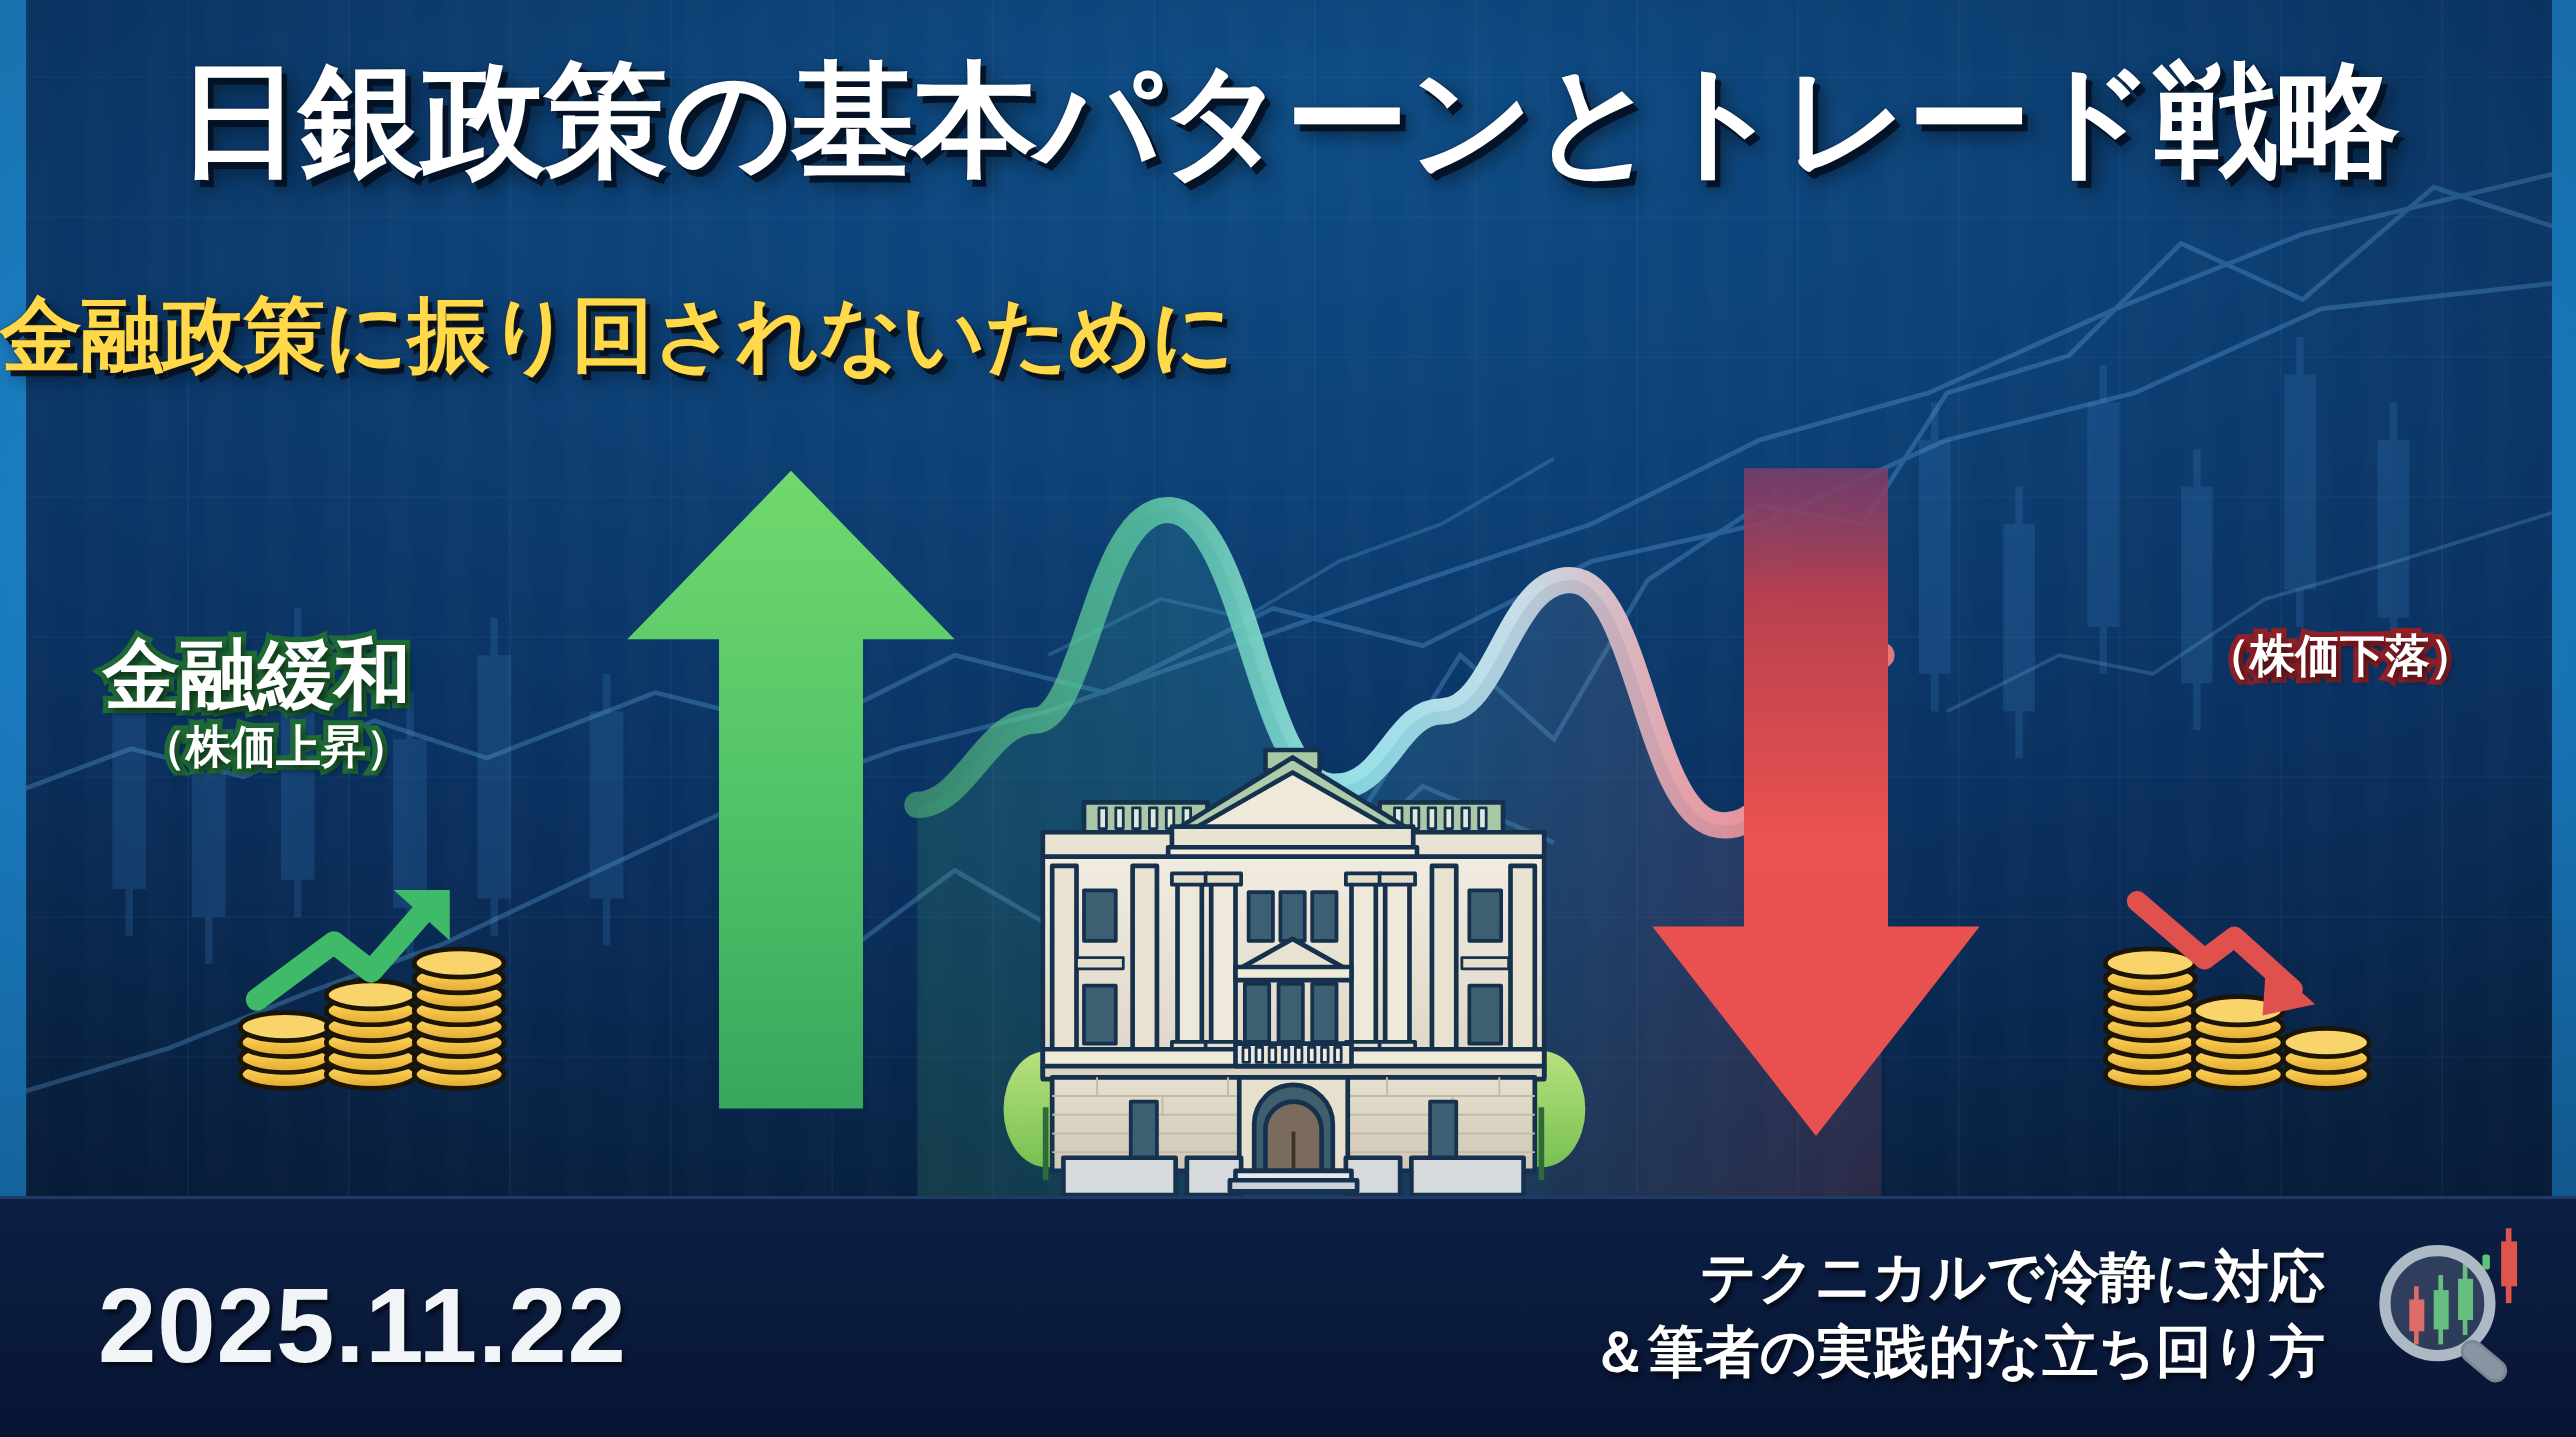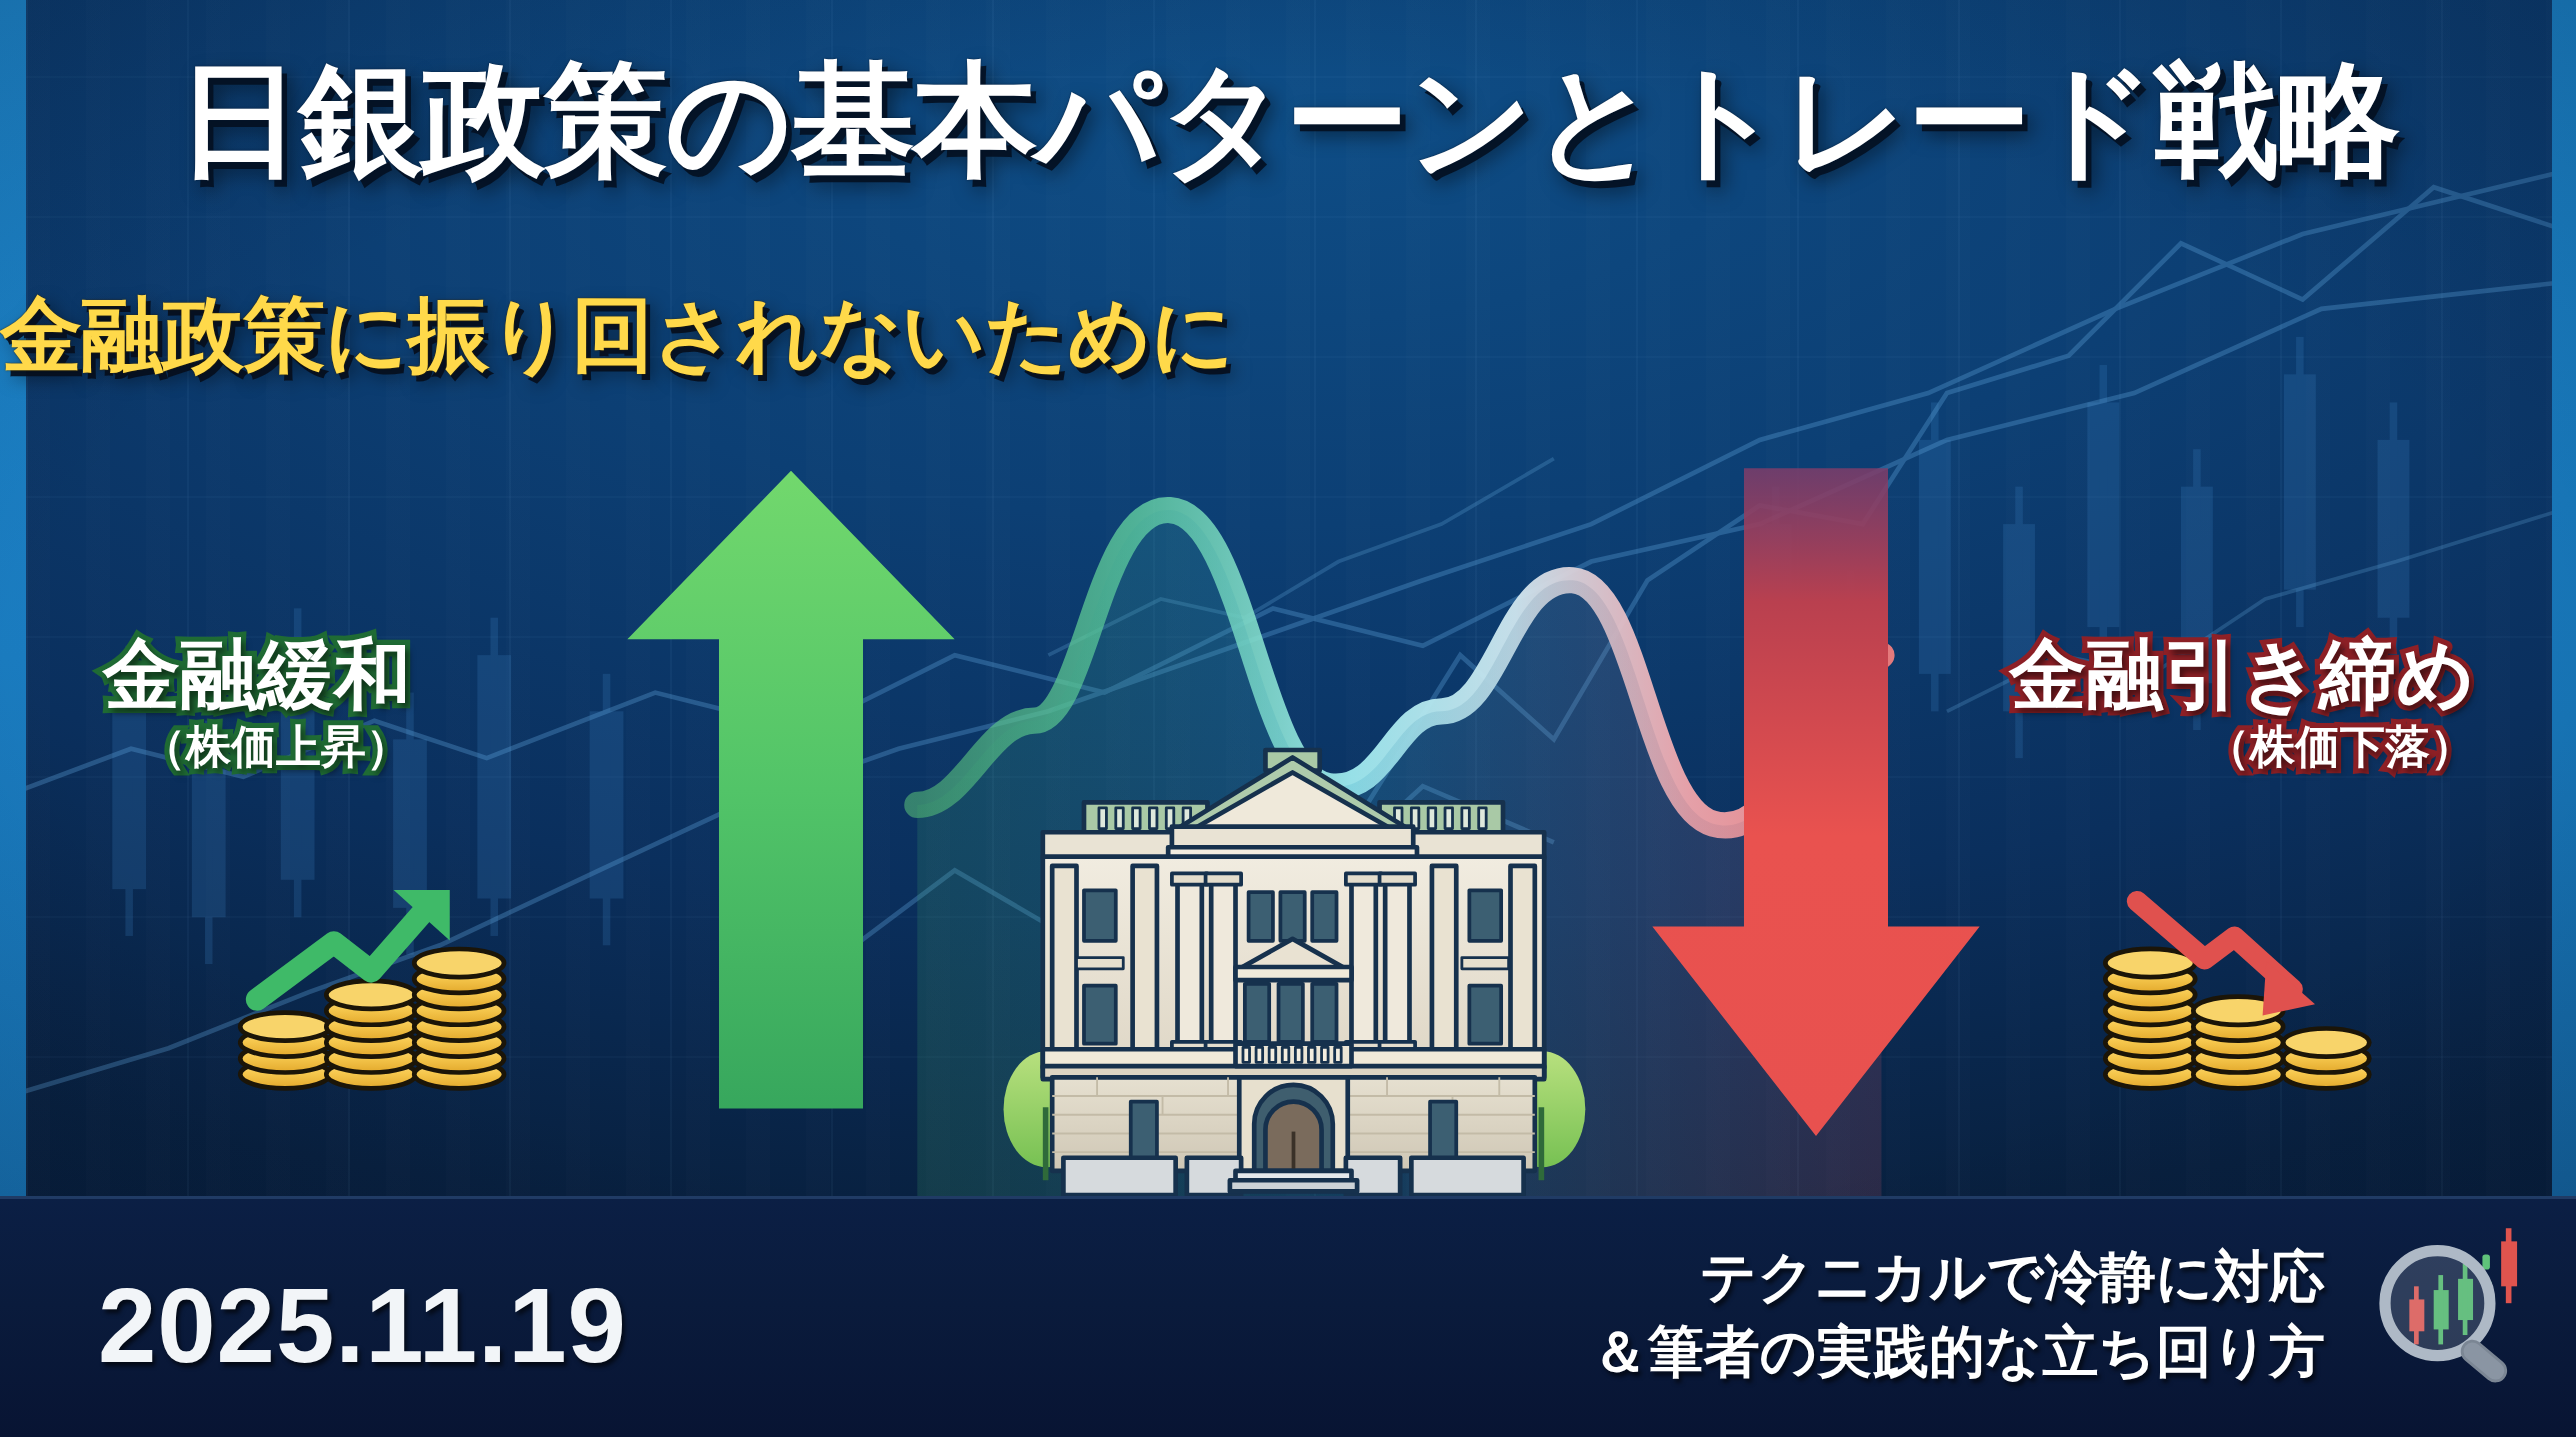--- a/index.html
+++ b/index.html
@@ -451,27 +451,26 @@
 
   <div class="title">日銀政策の基本パターンとトレード戦略</div>
   <div class="subtitle">金融政策に振り回されないために</div>
 
   <div class="side-label label-left">
     <div class="l1">金融緩和</div>
     <div class="l2">（株価上昇）</div>
   </div>
 
   <div class="side-label label-right">
-    <div class="l1">金融引き締め</div>
     <div class="l2">（株価下落）</div>
   </div>
 
   <div class="bottom-bar"></div>
 
-  <div class="date-text">2025.11.19</div>
+  <div class="date-text">2025.11.22</div>
 
   <div class="tagline">
     <div>テクニカルで冷静に対応</div>
     <div>＆筆者の実践的な立ち回り方</div>
   </div>
 
   <svg class="logo" viewBox="0 0 210 190">
     <g>
 
       <g>

